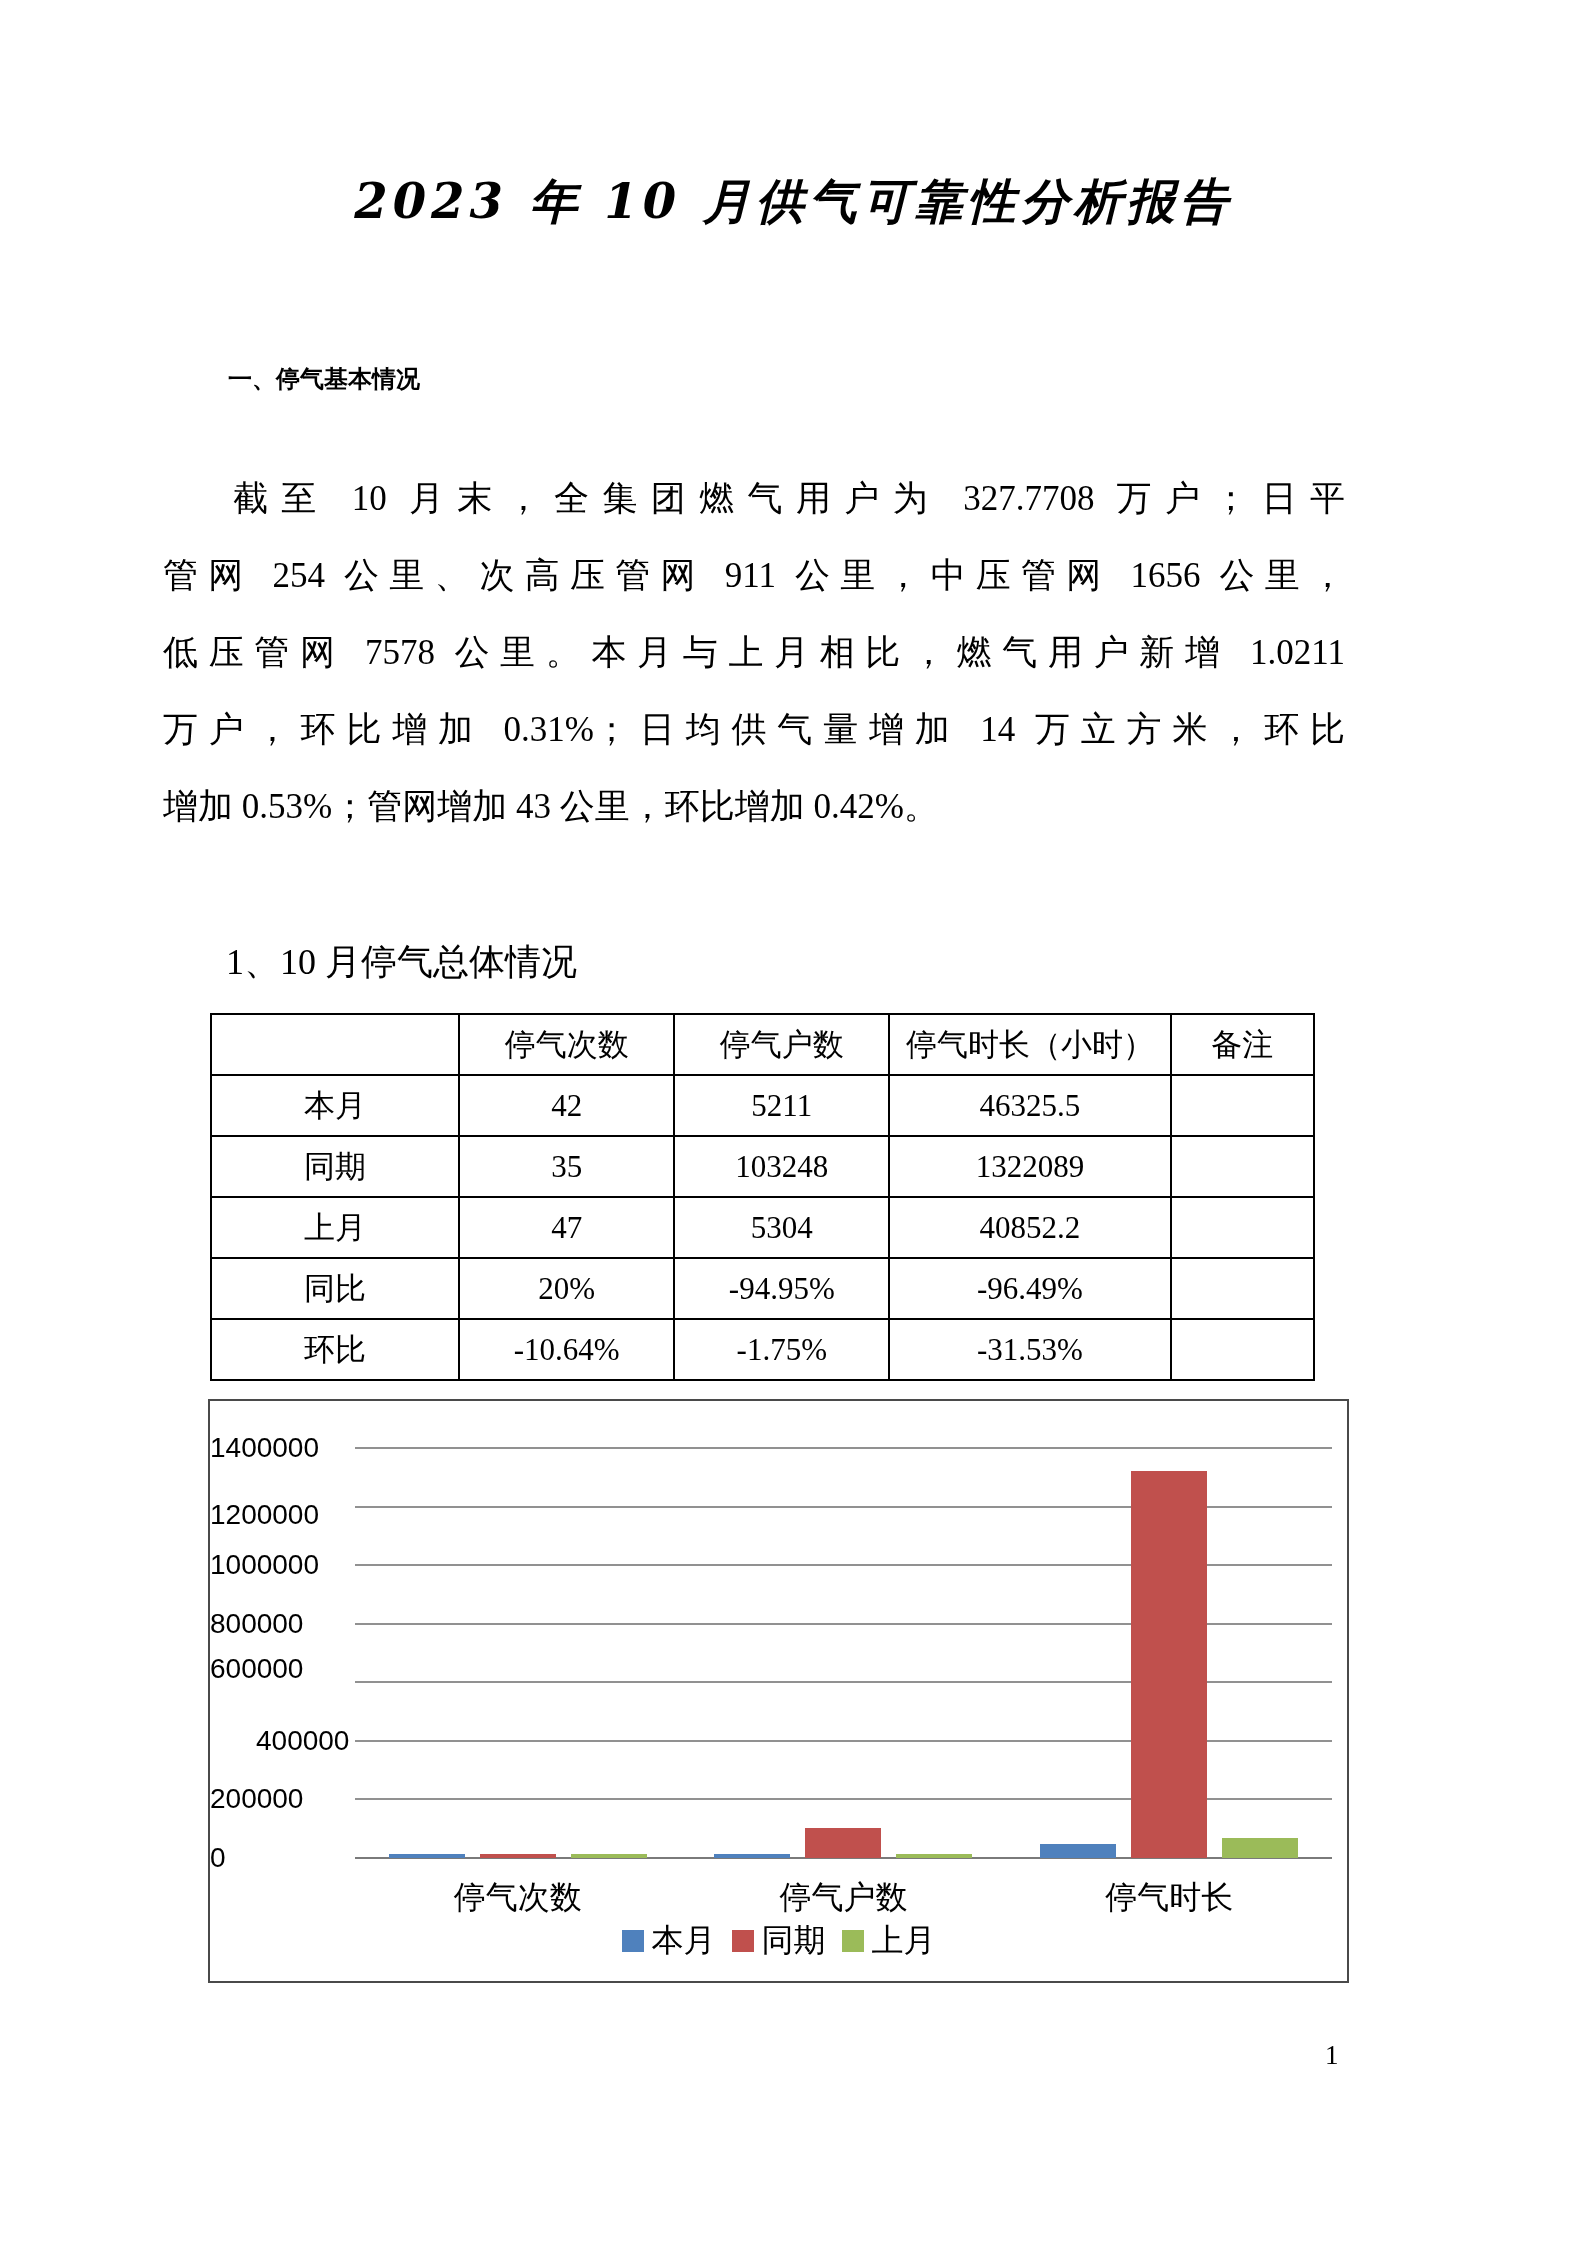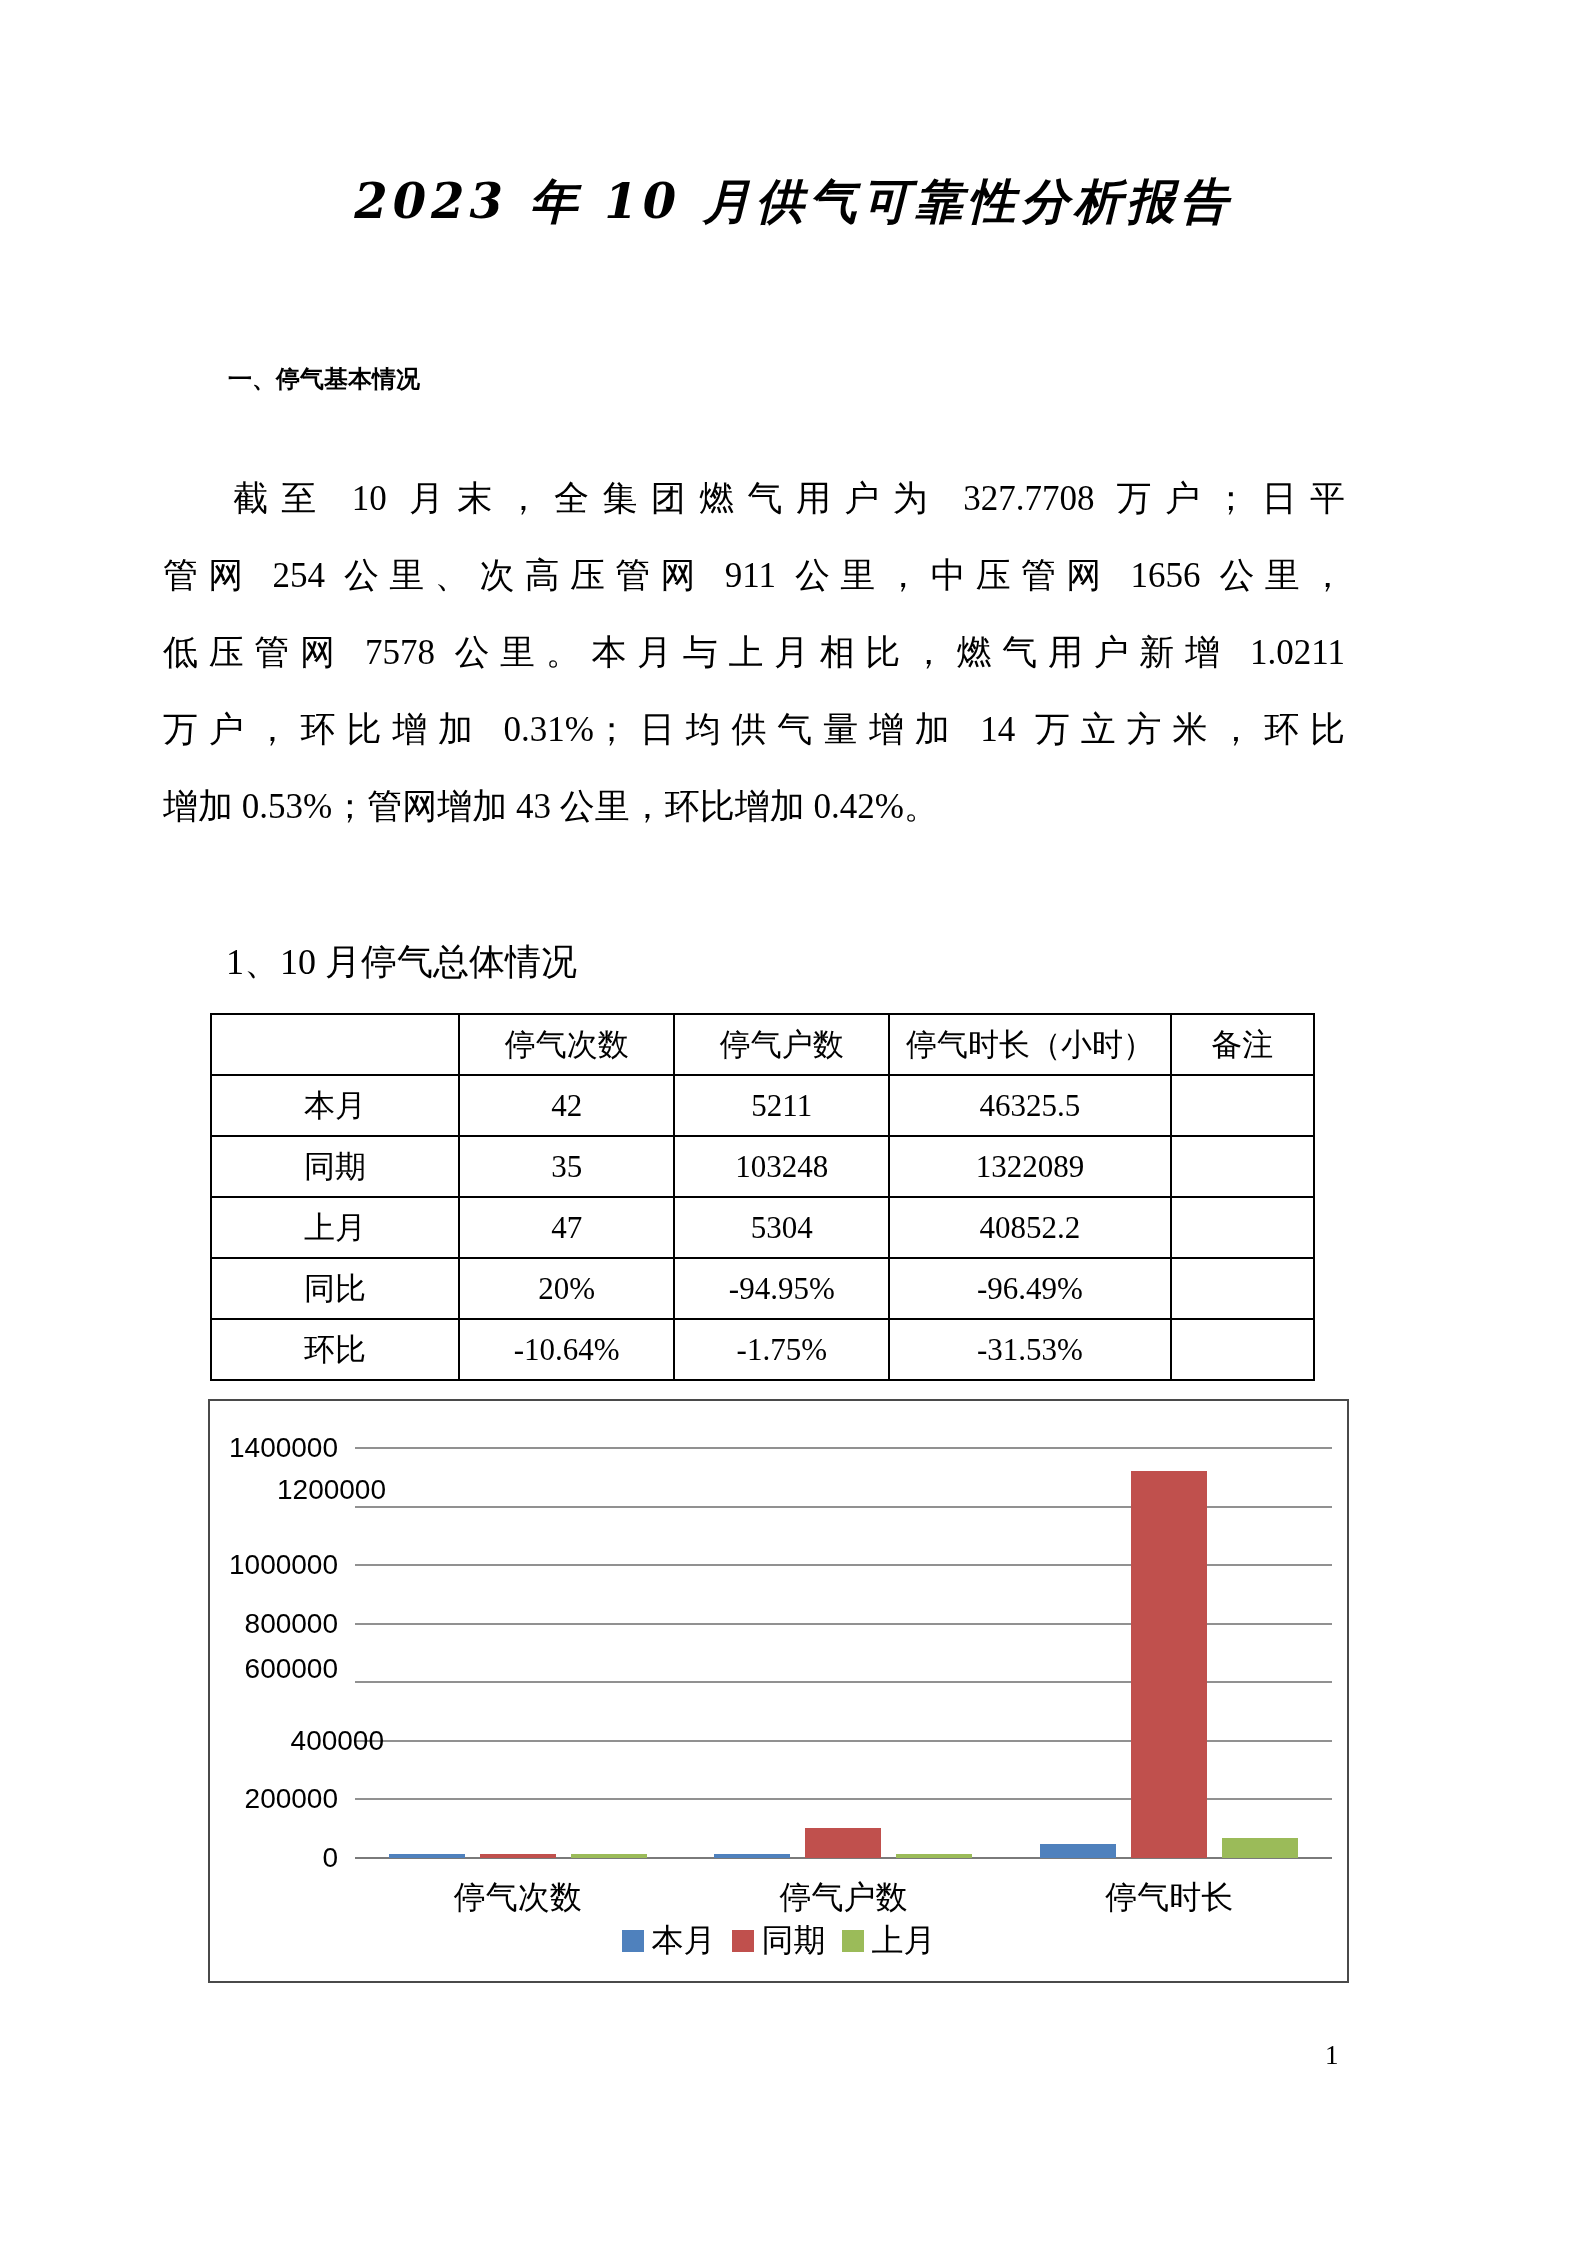--- a/index.html
+++ b/index.html
@@ -29,21 +29,21 @@
     border:2px solid #000;height:59px;text-align:center;vertical-align:middle;
     font-weight:normal;padding:0 4px;
   }
   .chart-box{
     position:absolute;top:1399px;left:208px;width:1137px;height:580px;
     border:2px solid #4a4a4a;background:#fff;
   }
   .gridline{position:absolute;left:145px;right:15px;height:2px;background:#919191}
   .gridline.axis{background:#7a7a7a}
   .ytick{
-    position:absolute;left:0;width:128px;text-align:right;
+    position:absolute;left:0;width:128px;
     font-family:"Liberation Sans",sans-serif;font-size:28px;line-height:34px;
   }
   .slot{position:absolute;display:flex;align-items:flex-end;justify-content:center;gap:15px}
   .bar{width:76px}
   .xlabel{position:absolute;text-align:center;font-size:32px}
   .legend{
     position:absolute;left:0;width:100%;display:flex;justify-content:center;
     align-items:center;gap:16px;font-size:32px;
   }
   .legend-item{display:flex;align-items:center;gap:8px}
@@ -120,21 +120,21 @@
         <td>-31.53%</td>
         <td></td>
       </tr>
     </tbody>
 </table>
 
 <div class="chart-box" id="chart-box">
     <div class="gridline" style="top: 46px;"></div>
     <div class="ytick" style="top: 30px;">1400000</div>
     <div class="gridline" style="top: 104.571px;"></div>
-    <div class="ytick" style="top: 72px; padding-left: 48px;">1200000</div>
+    <div class="ytick" style="top: 97px;">1200000</div>
     <div class="gridline" style="top: 163.143px;"></div>
     <div class="ytick" style="top: 147.143px;">1000000</div>
     <div class="gridline" style="top: 221.714px;"></div>
     <div class="ytick" style="top: 205.714px;">800000</div>
     <div class="gridline" style="top: 280.286px;"></div>
     <div class="ytick" style="top: 251px;">600000</div>
     <div class="gridline" style="top: 338.857px;"></div>
     <div class="ytick" style="top: 322.857px; margin-left: 46px;">400000</div>
     <div class="gridline" style="top: 397.429px;"></div>
     <div class="ytick" style="top: 381.429px;">200000</div>

